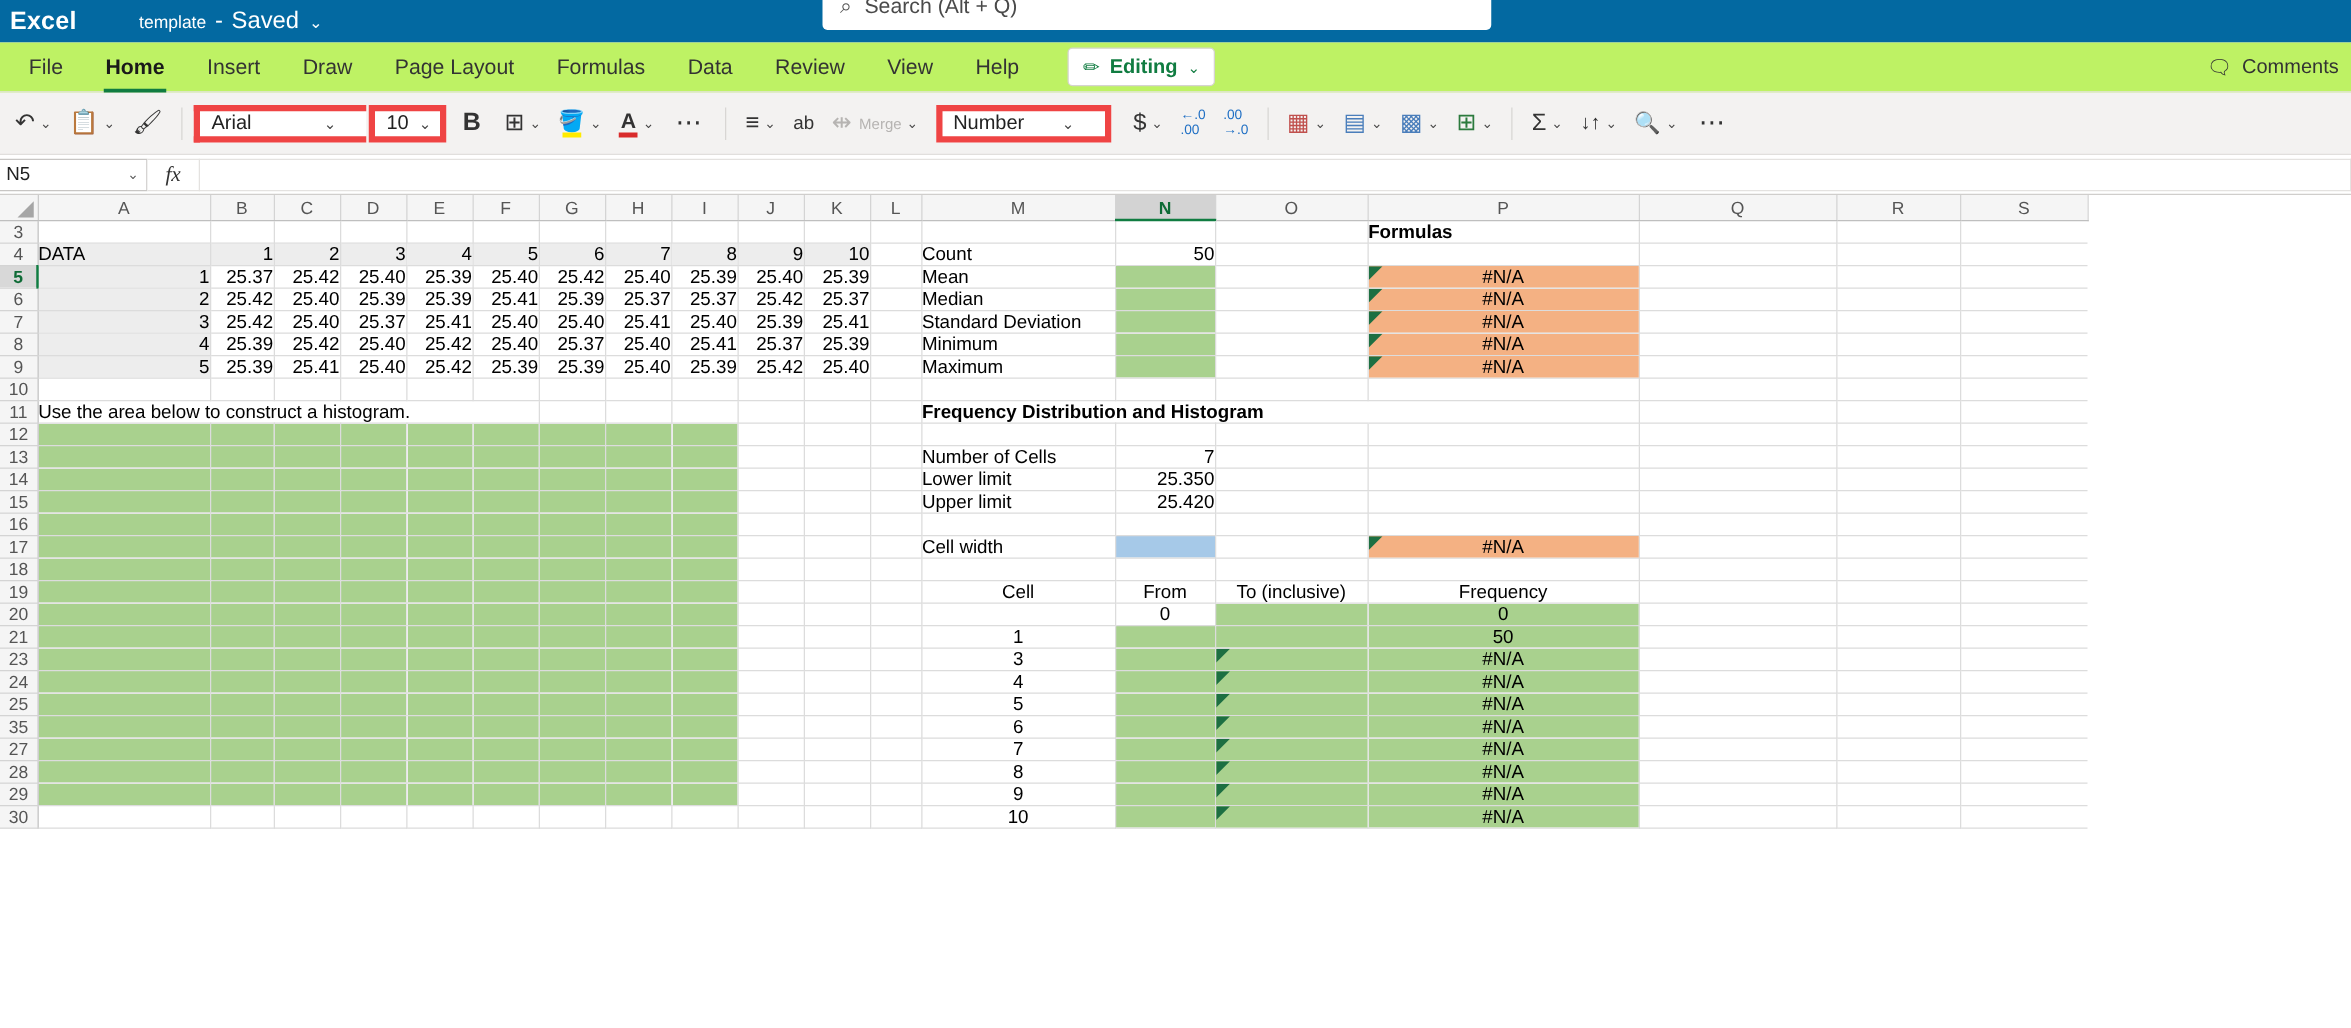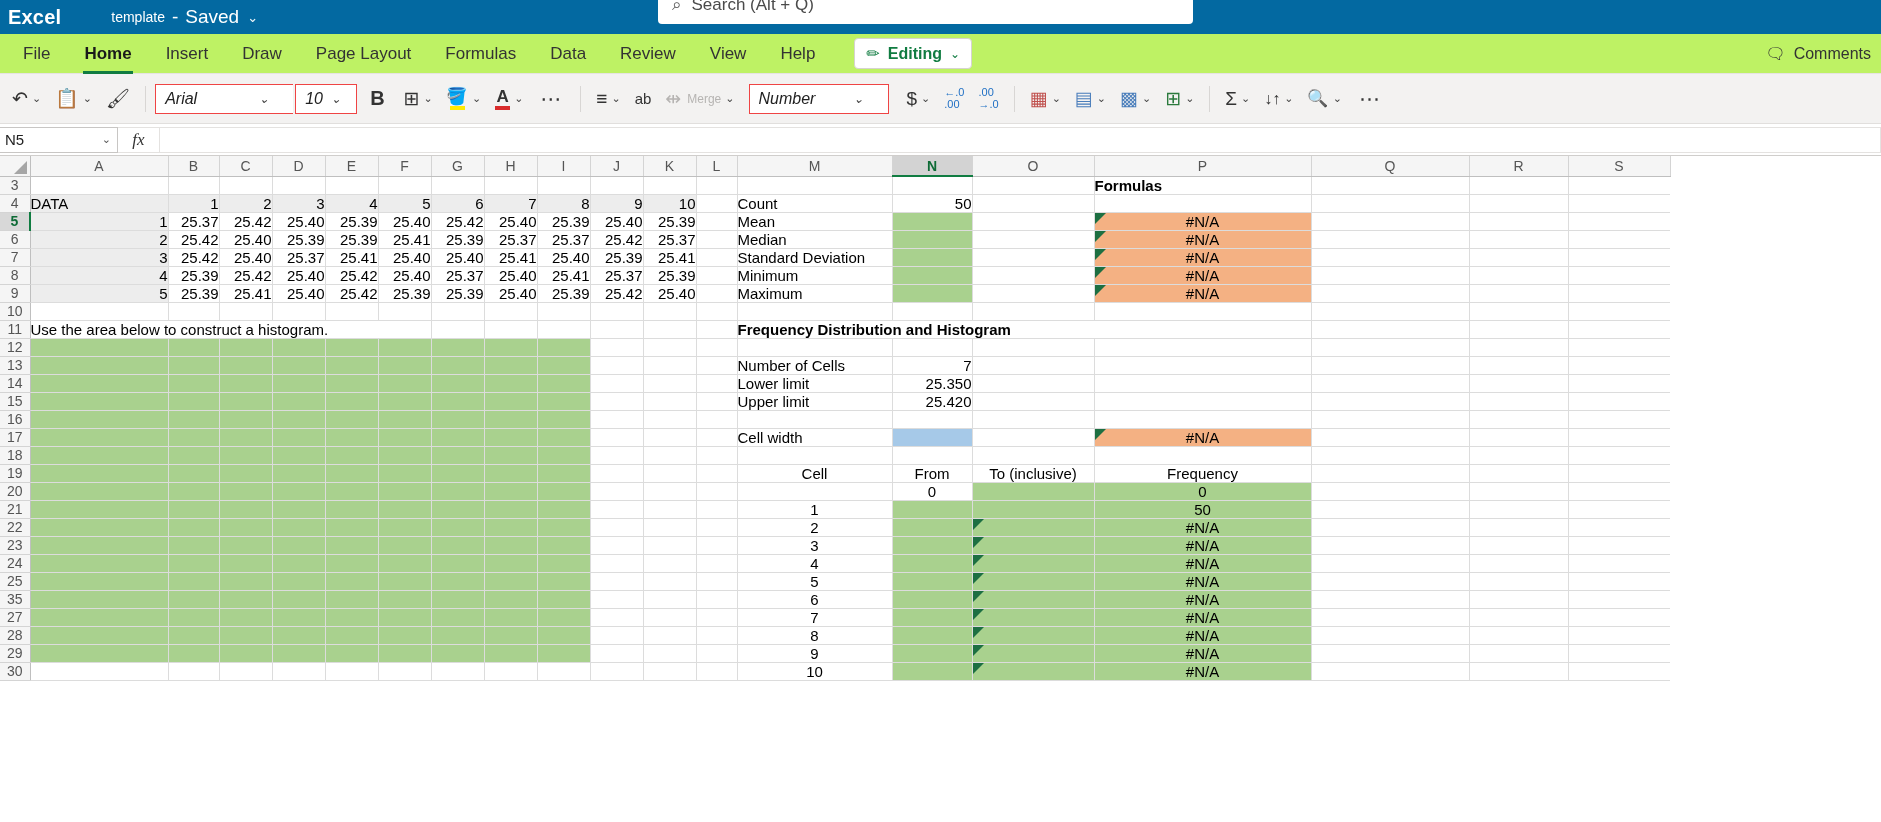--- a/index.html
+++ b/index.html
@@ -60,23 +60,23 @@
     height: 50px; background: #F3F2F1; display: flex; align-items: center;
     border-bottom: 1px solid #E1DFDD; padding-left: 6px; gap: 2px;
   }
   .tb { display: flex; align-items: center; height: 34px; padding: 0 6px;
         cursor: pointer; border-radius: 3px; color: #333; }
   .tb.dis { color: #b6b4b2; cursor: default; }
   .ico { font-size: 19px; line-height: 1; }
   .cv2 { font-size: 11px; margin-left: 4px; color: #444; }
   .sep { width: 1px; height: 26px; background: #D8D6D4; margin: 0 7px; }
   .combo {
-    background: #fff; border: 1px solid #ef4444; height: 30px;
+    background: #fff; border: 5px solid #ef4444; height: 30px;
     display: flex; align-items: center; padding: 0 24px 0 9px;
-    font-size: 16px; color: #222; justify-content: space-between; cursor: pointer; font-style: italic;
+    font-size: 16px; color: #222; justify-content: space-between; cursor: pointer;
   }
   .combo .cvv { font-size: 12px; color: #444; margin-left: 8px; }
   .font-combo { width: 138px; border-right: none; }
   .size-combo { width: 62px; }
   .numfmt-combo { width: 140px; margin-left: 6px; }
   .bold-b { font-size: 20px; font-weight: bold; padding: 0 11px; }
   .fillswatch { width: 15px; height: 4px; background: #FFEB00; margin-top: 1px; }
   .fontswatch { width: 15px; height: 4px; background: #D92B2B; margin-top: 1px; }
   .stack-ic { display: flex; flex-direction: column; align-items: center; line-height: 1; }
   .dots { font-size: 21px; letter-spacing: 1px; padding: 0 9px; }
@@ -788,42 +788,20 @@
     <td class="cell"></td>
     <td class="cell c">1</td>
     <td class="cell green-bg c"></td>
     <td class="cell green-bg c"></td>
     <td class="cell green-bg c">50</td>
     <td class="cell"></td>
     <td class="cell"></td>
     <td class="cell nb"></td>
   </tr>
 
-  <tr style="height:18px">
-    <td class="rowhdr">22</td>
-    <td class="cell green-bg"></td>
-    <td class="cell green-bg"></td>
-    <td class="cell green-bg"></td>
-    <td class="cell green-bg"></td>
-    <td class="cell green-bg"></td>
-    <td class="cell green-bg"></td>
-    <td class="cell green-bg"></td>
-    <td class="cell green-bg"></td>
-    <td class="cell green-bg"></td>
-    <td class="cell"></td>
-    <td class="cell"></td>
-    <td class="cell"></td>
-    <td class="cell c">2</td>
-    <td class="cell green-bg c"></td>
-    <td class="cell green-bg c errcell"></td>
-    <td class="cell green-bg c">#N/A</td>
-    <td class="cell"></td>
-    <td class="cell"></td>
-    <td class="cell nb"></td>
-  </tr>
 
   <tr style="height:18px">
     <td class="rowhdr">23</td>
     <td class="cell green-bg"></td>
     <td class="cell green-bg"></td>
     <td class="cell green-bg"></td>
     <td class="cell green-bg"></td>
     <td class="cell green-bg"></td>
     <td class="cell green-bg"></td>
     <td class="cell green-bg"></td>

